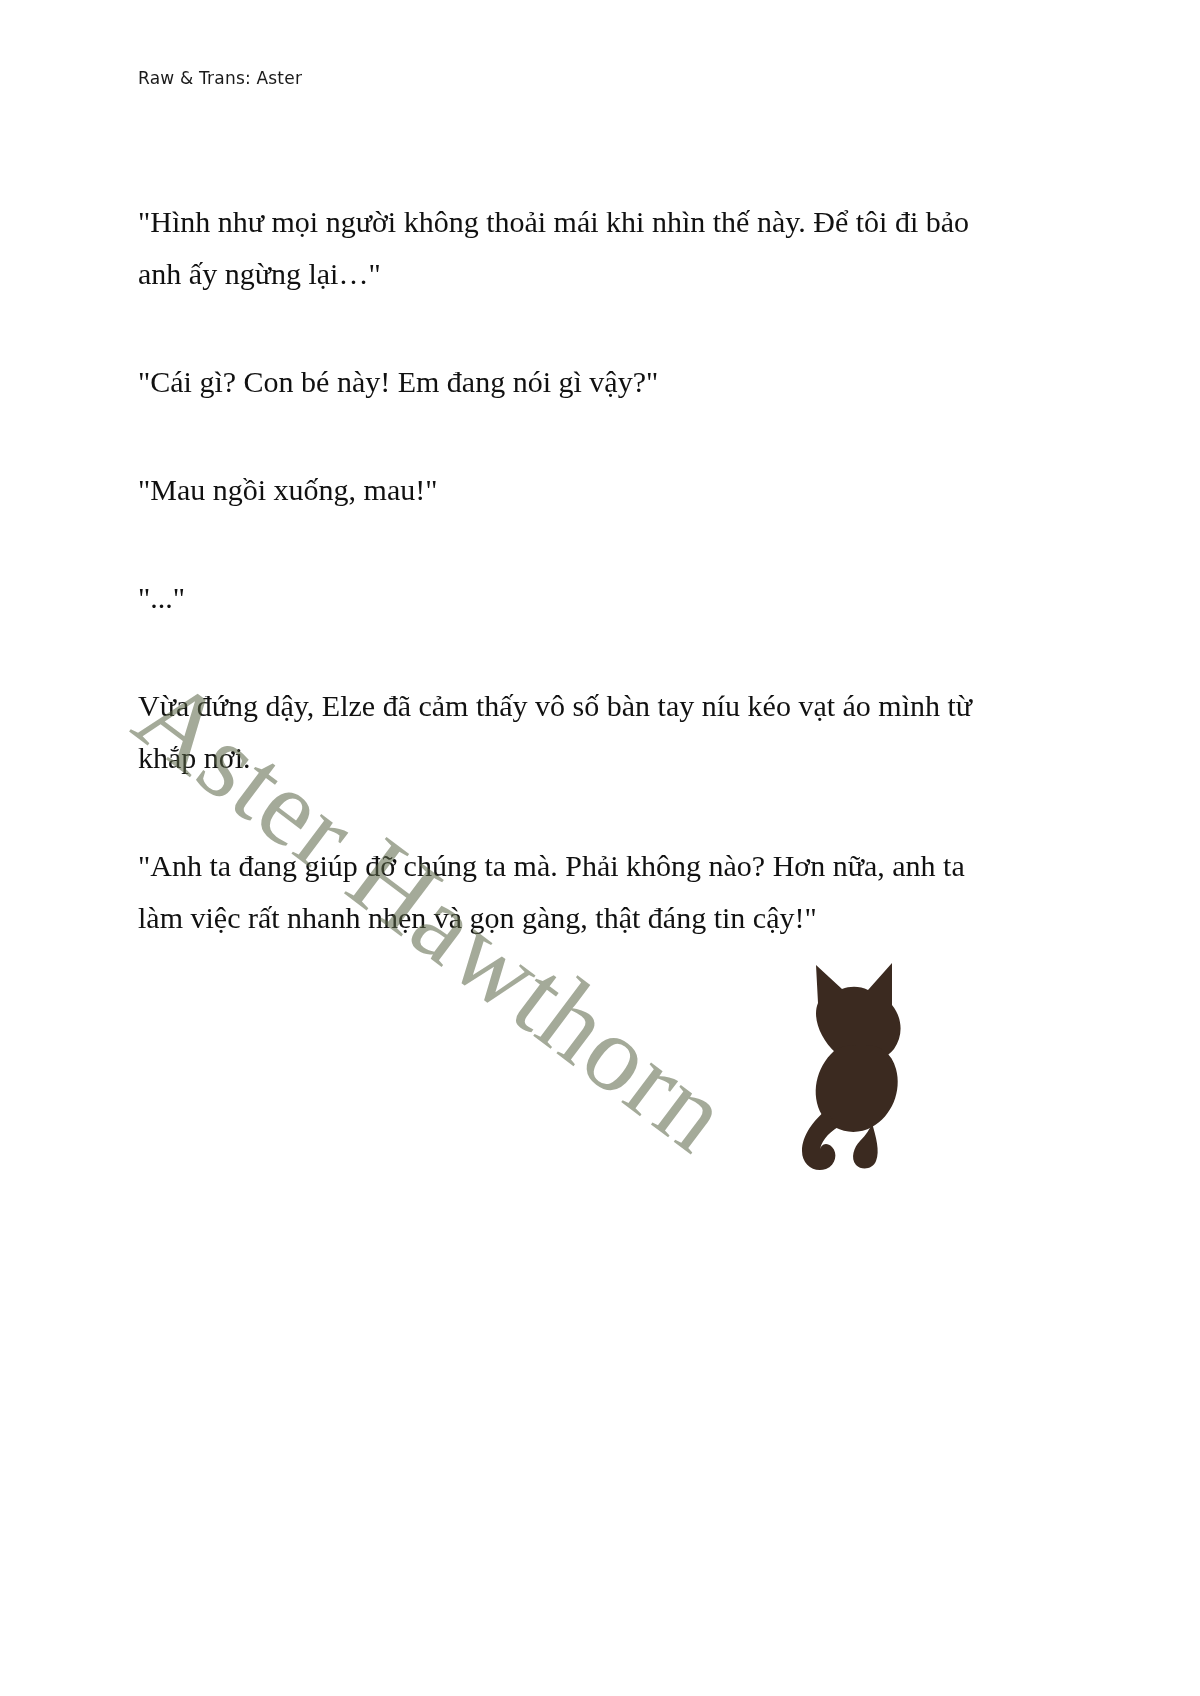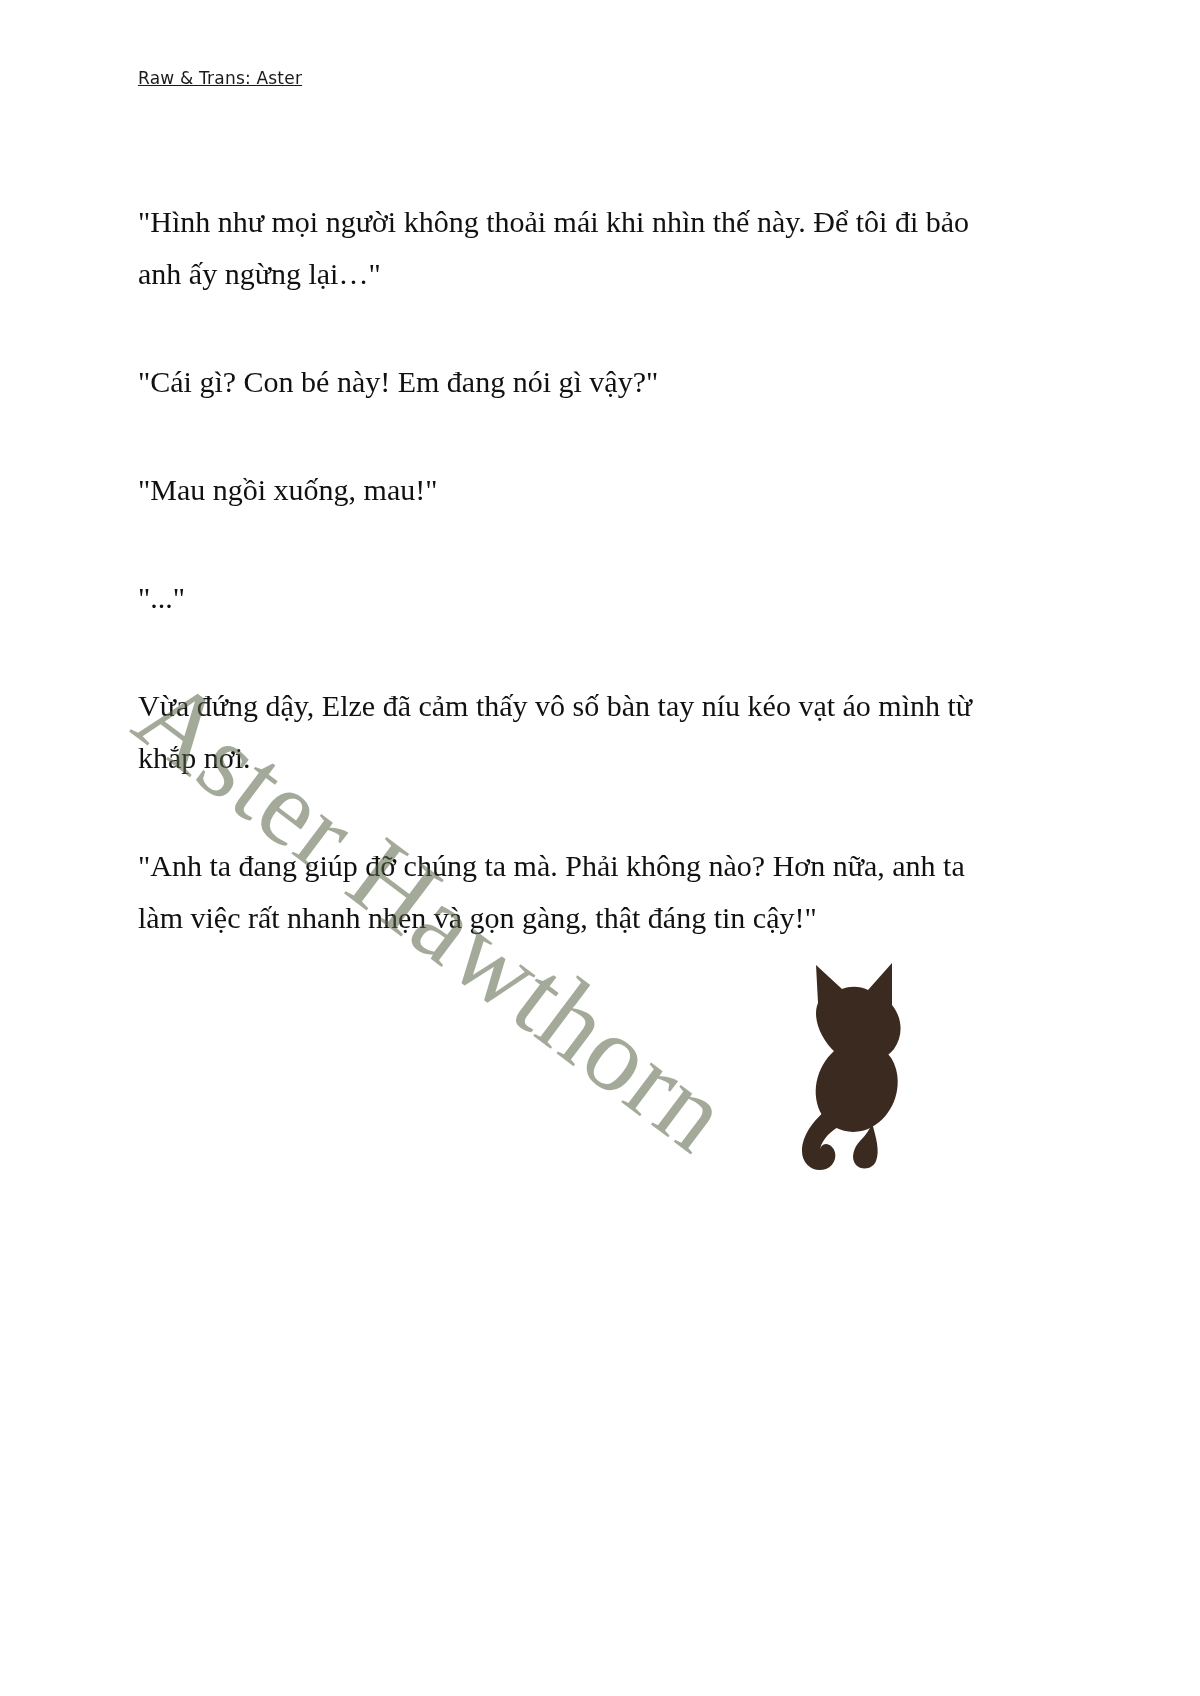--- a/index.html
+++ b/index.html
@@ -24,21 +24,20 @@
   }
   .header-credit {
     position: absolute;
     left: 138px;
     top: 68px;
     font-family: "DejaVu Sans", sans-serif;
     font-size: 17px;
     color: #1a1a1a;
     letter-spacing: 0.2px;
     white-space: nowrap;
-    text-decoration: underline;
   }
   .content {
     position: absolute;
     left: 138px;
     top: 196px;
     width: 860px;
   }
   .para {
     font-family: "Liberation Serif", serif;
     font-size: 30px;

